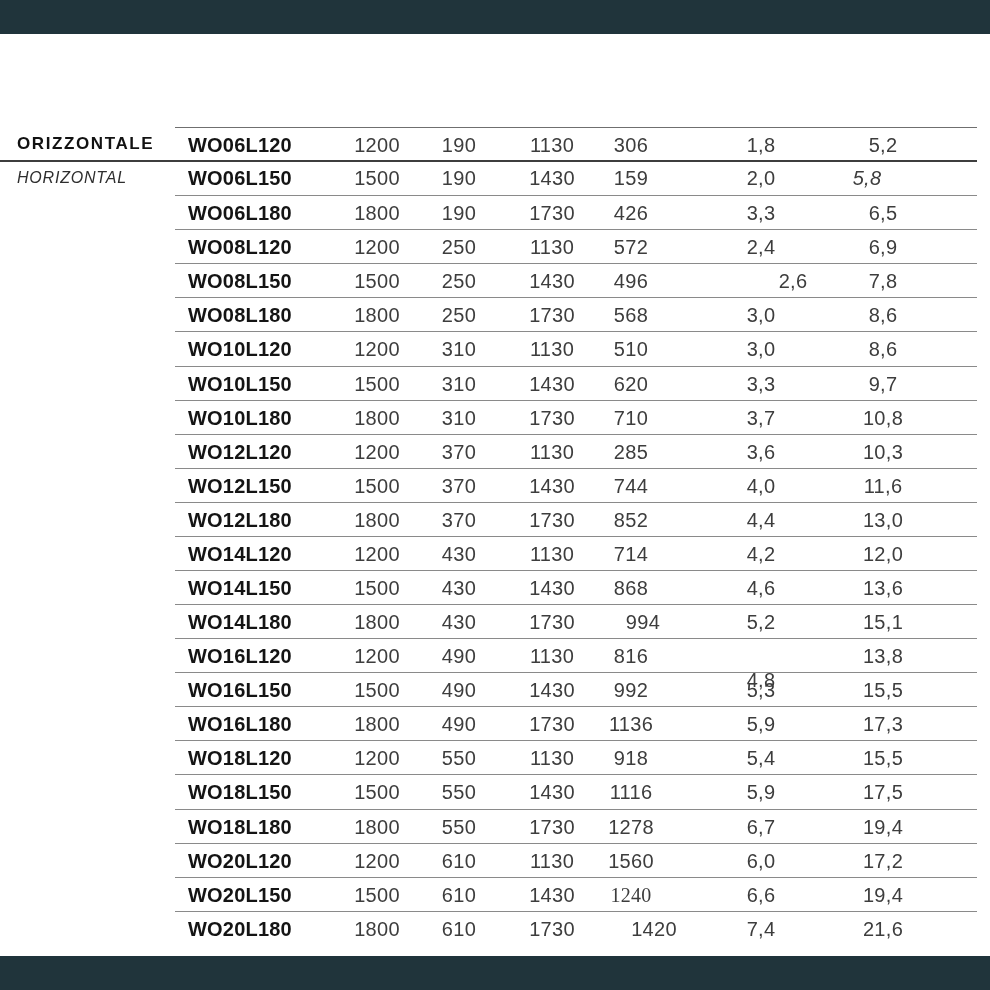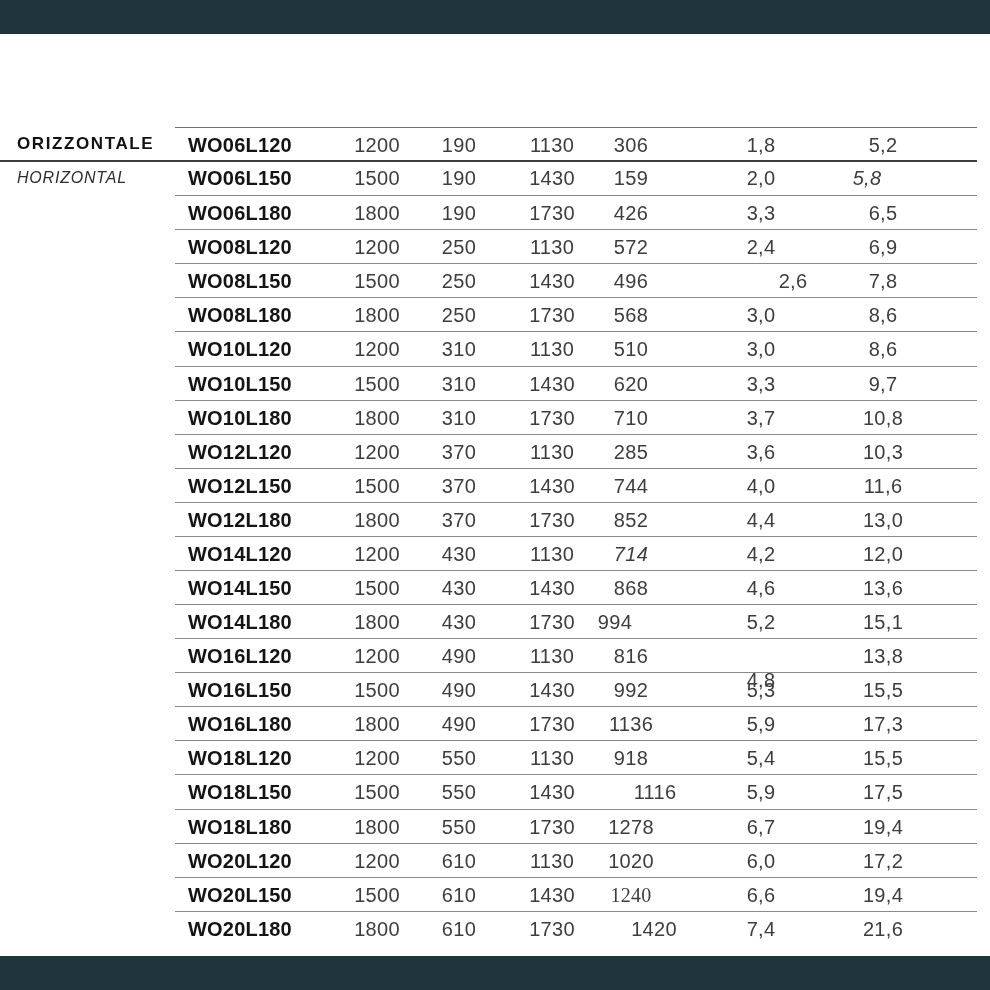--- a/index.html
+++ b/index.html
@@ -161,39 +161,39 @@
       <span class="cell-val" style="left: 377px;">1730</span>
       <span class="cell-val" style="left: 456px;">852</span>
       <span class="cell-val" style="left: 586px;">4,4</span>
       <span class="cell-val" style="left: 708px;">13,0</span>
     </div>
     <div class="t-row">
       <span class="cell-model">WO14L120</span>
       <span class="cell-val" style="left: 202px;">1200</span>
       <span class="cell-val" style="left: 284px;">430</span>
       <span class="cell-val" style="left: 377px;">1130</span>
-      <span class="cell-val" style="left: 456px; font-style: italic;">714</span>
+      <span class="cell-val" style="left: 456px;">714</span>
       <span class="cell-val" style="left: 586px;">4,2</span>
       <span class="cell-val" style="left: 708px;">12,0</span>
     </div>
     <div class="t-row">
       <span class="cell-model">WO14L150</span>
       <span class="cell-val" style="left: 202px;">1500</span>
       <span class="cell-val" style="left: 284px;">430</span>
       <span class="cell-val" style="left: 377px;">1430</span>
       <span class="cell-val" style="left: 456px;">868</span>
       <span class="cell-val" style="left: 586px;">4,6</span>
       <span class="cell-val" style="left: 708px;">13,6</span>
     </div>
     <div class="t-row">
       <span class="cell-model">WO14L180</span>
       <span class="cell-val" style="left: 202px;">1800</span>
       <span class="cell-val" style="left: 284px;">430</span>
       <span class="cell-val" style="left: 377px;">1730</span>
-      <span class="cell-val" style="left: 440px;">994</span>
+      <span class="cell-val" style="left: 468px;">994</span>
       <span class="cell-val" style="left: 586px;">5,2</span>
       <span class="cell-val" style="left: 708px;">15,1</span>
     </div>
     <div class="t-row">
       <span class="cell-model">WO16L120</span>
       <span class="cell-val" style="left: 202px;">1200</span>
       <span class="cell-val" style="left: 284px;">490</span>
       <span class="cell-val" style="left: 377px;">1130</span>
       <span class="cell-val" style="left: 456px;">816</span>
       <span class="cell-val" style="left: 586px; margin-top: 24px;">4,8</span>
@@ -224,39 +224,39 @@
       <span class="cell-val" style="left: 377px;">1130</span>
       <span class="cell-val" style="left: 456px;">918</span>
       <span class="cell-val" style="left: 586px;">5,4</span>
       <span class="cell-val" style="left: 708px;">15,5</span>
     </div>
     <div class="t-row">
       <span class="cell-model">WO18L150</span>
       <span class="cell-val" style="left: 202px;">1500</span>
       <span class="cell-val" style="left: 284px;">550</span>
       <span class="cell-val" style="left: 377px;">1430</span>
-      <span class="cell-val" style="left: 480px; text-align: center;">1116</span>
+      <span class="cell-val" style="left: 456px; text-align: center;">1116</span>
       <span class="cell-val" style="left: 586px;">5,9</span>
       <span class="cell-val" style="left: 708px;">17,5</span>
     </div>
     <div class="t-row">
       <span class="cell-model">WO18L180</span>
       <span class="cell-val" style="left: 202px;">1800</span>
       <span class="cell-val" style="left: 284px;">550</span>
       <span class="cell-val" style="left: 377px;">1730</span>
       <span class="cell-val" style="left: 456px;">1278</span>
       <span class="cell-val" style="left: 586px;">6,7</span>
       <span class="cell-val" style="left: 708px;">19,4</span>
     </div>
     <div class="t-row">
       <span class="cell-model">WO20L120</span>
       <span class="cell-val" style="left: 202px;">1200</span>
       <span class="cell-val" style="left: 284px;">610</span>
       <span class="cell-val" style="left: 377px;">1130</span>
-      <span class="cell-val" style="left: 456px;">1020</span>
+      <span class="cell-val" style="left: 456px;">1560</span>
       <span class="cell-val" style="left: 586px;">6,0</span>
       <span class="cell-val" style="left: 708px;">17,2</span>
     </div>
     <div class="t-row">
       <span class="cell-model">WO20L150</span>
       <span class="cell-val" style="left: 202px;">1500</span>
       <span class="cell-val" style="left: 284px;">610</span>
       <span class="cell-val" style="left: 377px;">1430</span>
       <span class="cell-val" style="left: 456px; font-family: Liberation Serif, serif;">1240</span>
       <span class="cell-val" style="left: 586px;">6,6</span>

